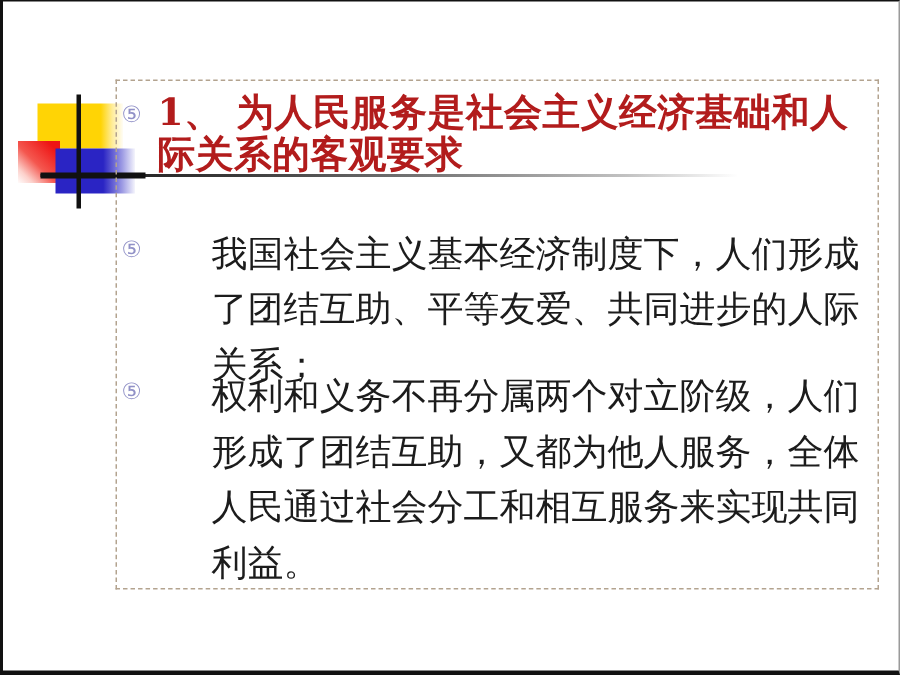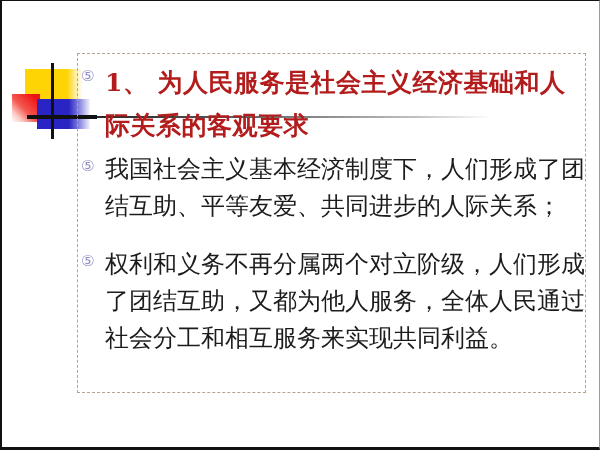--- a/index.html
+++ b/index.html
@@ -57,34 +57,35 @@
     font-family: "DejaVu Sans", "Liberation Sans", sans-serif;
     font-size: 15px;
     color: #9191c7;
     line-height: 1;
   }
   .item-title { left: 79px; top: 60px; width: 502px; }
   .item-title .marker { padding-top: 8px; }
   .title-text {
     flex: 1;
     font-size: 25px;
-    line-height: 43px;
+    line-height: 28px;
     font-weight: bold;
     color: #b21c1c;
     letter-spacing: 0.5px;
   }
   .item-body { left: 79px; width: 506px; }
   .item-body .marker { padding-top: 8px; }
   .item-para1 { top: 150px; }
   .item-para2 { top: 245px; }
   .body-text {
     flex: 1;
     font-size: 24px;
     line-height: 37px;
     color: #1c1c1c;
+    margin-left: 36px;
   }
 </style>
 </head>
 <body>
 
 <div class="slide">
 
   <div class="logo-yellow"></div>
   <div class="logo-red"></div>
   <div class="logo-blue"></div>

